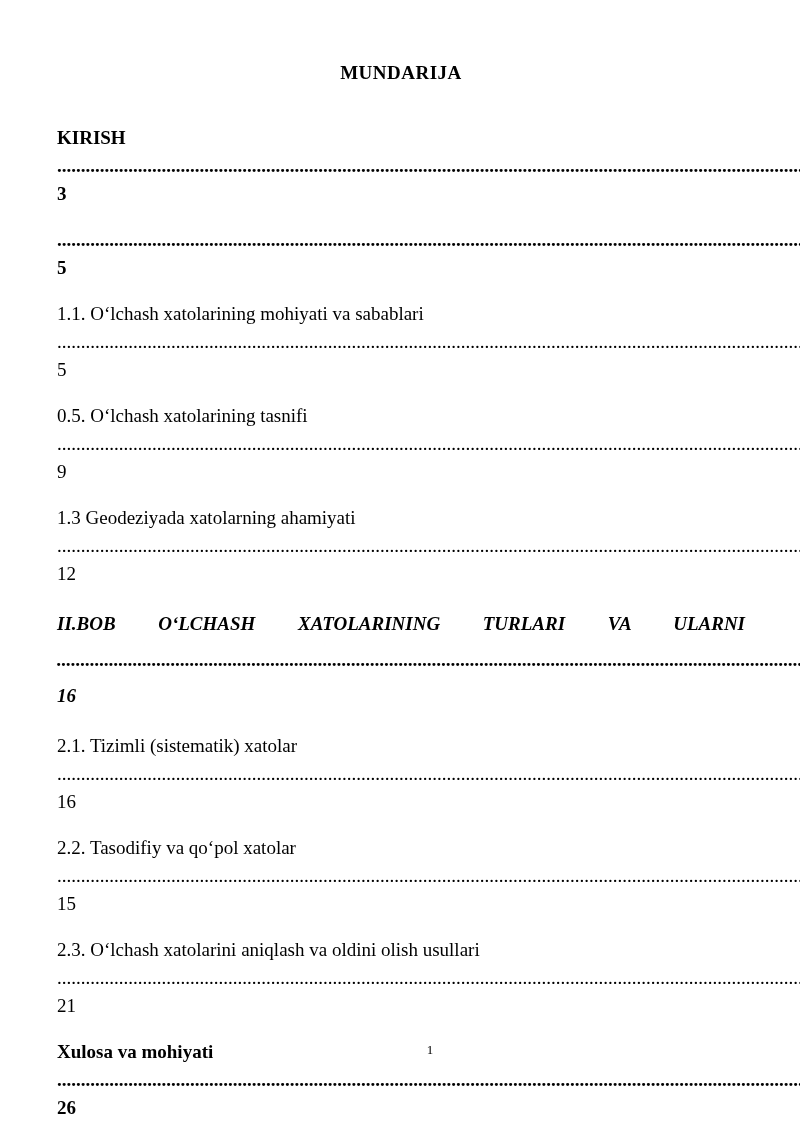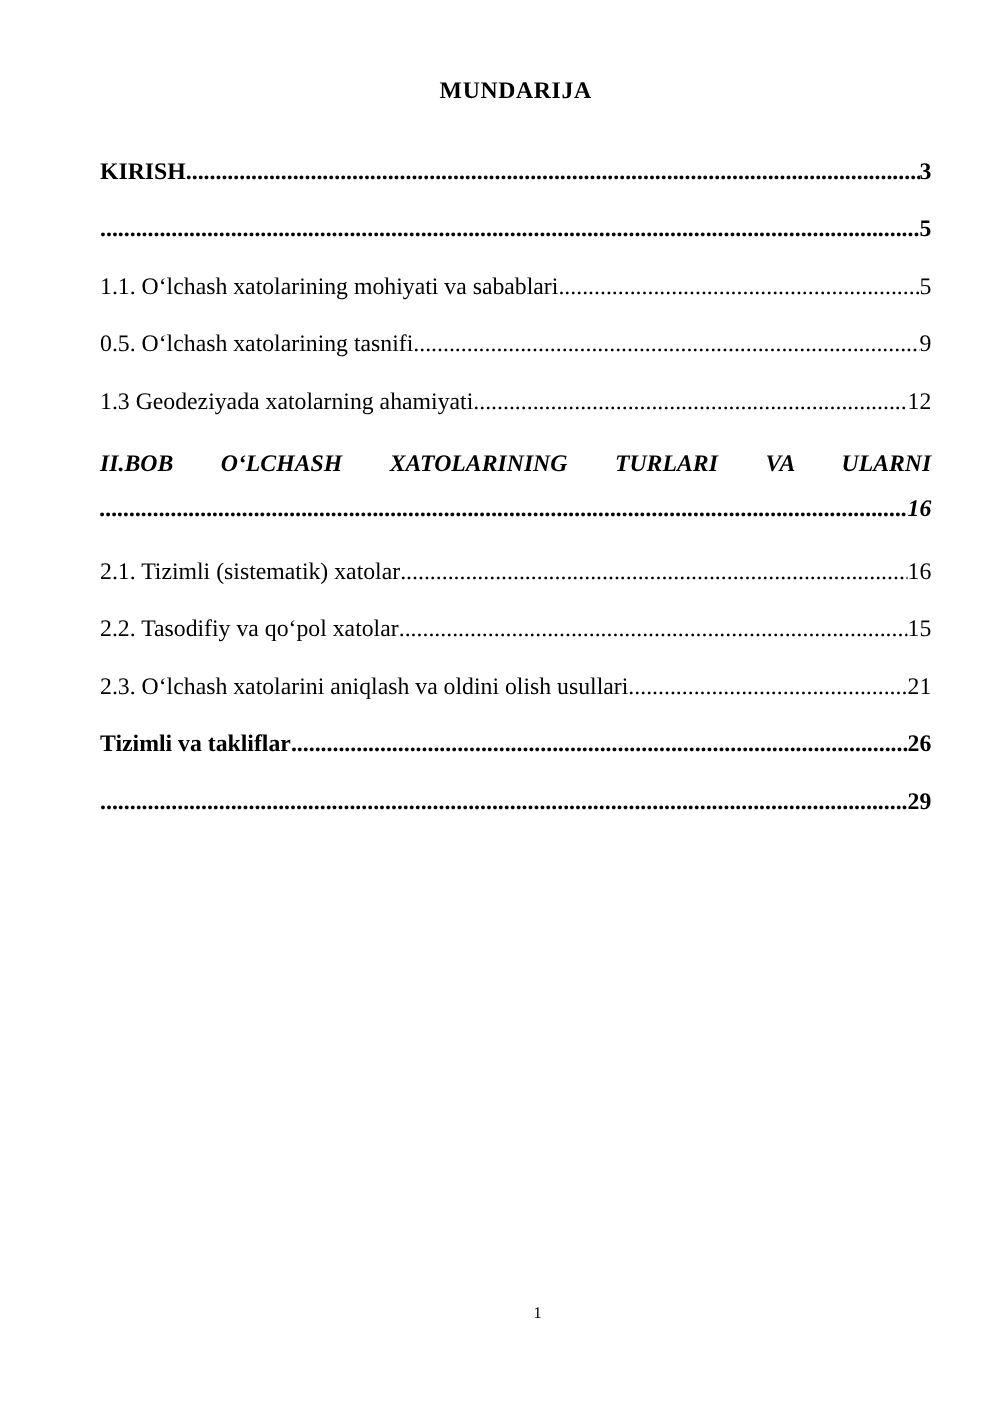--- a/index.html
+++ b/index.html
@@ -8,38 +8,39 @@
     background: #ffffff;
   }
   .page {
     position: relative;
     width: 800px;
     height: 1131px;
     background: #ffffff;
     color: #000000;
     font-family: "Liberation Serif", "DejaVu Serif", serif;
     box-sizing: border-box;
-    padding: 62px 55px 0 80px;
+    padding: 62px 55px 0 57px;
     overflow: hidden;
   }
   .doc-title {
     text-align: center;
     font-weight: bold;
     font-size: 19px;
     letter-spacing: 0.5px;
     margin: 0 0 40px 0;
   }
   .toc {
     font-size: 19px;
   }
   .toc-row {
     display: flex;
     align-items: flex-start;
     line-height: 28px;
     margin: 0 0 18px 0;
+    flex-direction: column;
   }
   .toc-row.bold { font-weight: bold; }
   .toc-text {
     white-space: pre;
     flex: 0 0 auto;
   }
   .toc-dots {
     flex: 1 1 auto;
     overflow: hidden;
     white-space: nowrap;
@@ -132,21 +133,21 @@
       <span class="toc-page">15</span>
     </div>
 
     <div class="toc-row">
       <span class="toc-text">2.3. O‘lchash xatolarini aniqlash va oldini olish usullari</span>
       <span class="toc-dots"></span>
       <span class="toc-page">21</span>
     </div>
 
     <div class="toc-row bold">
-      <span class="toc-text">Tizimli va takliflar</span>
+      <span class="toc-text">Xulosa va mohiyati</span>
       <span class="toc-dots"></span>
       <span class="toc-page">26</span>
     </div>
 
     <div class="toc-row bold">
       <span class="toc-dots"></span>
       <span class="toc-page">29</span>
     </div>
 
   </div>

